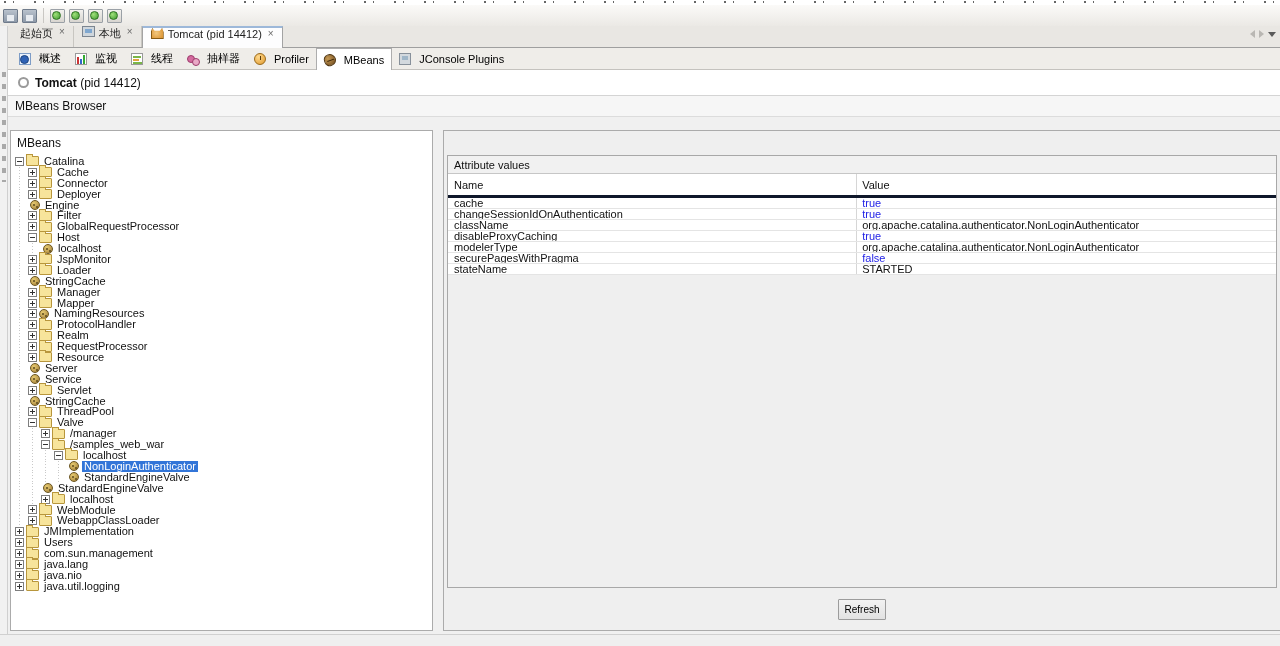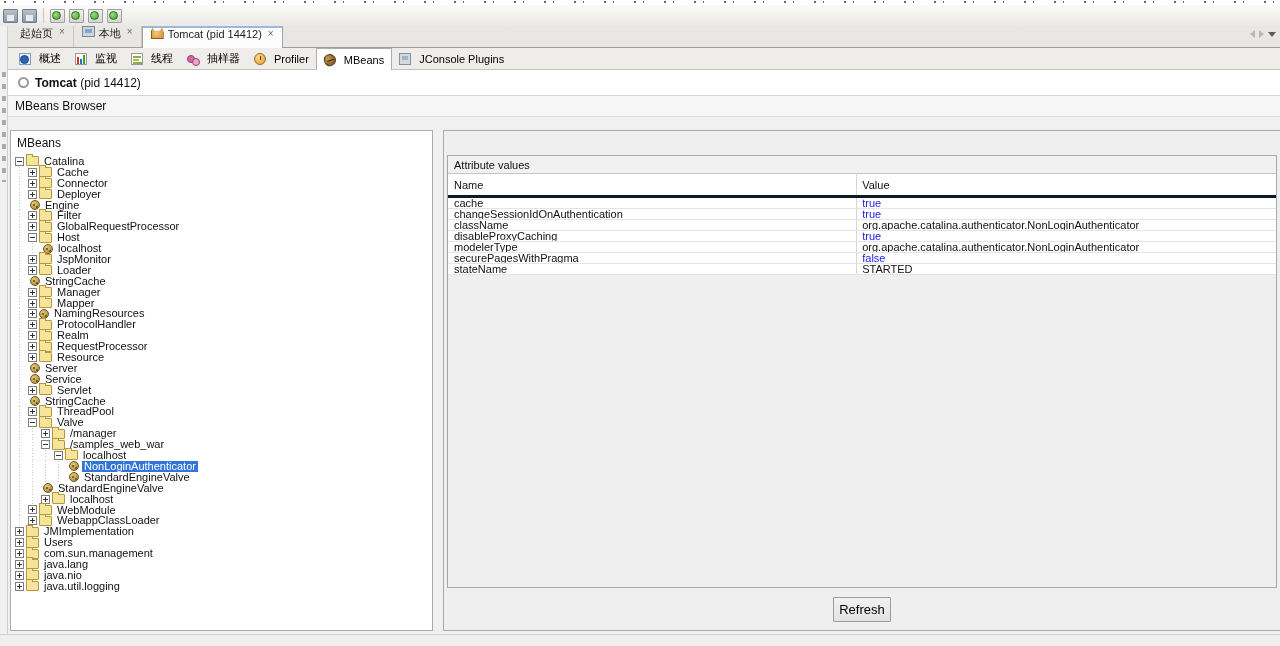--- a/index.html
+++ b/index.html
@@ -126,21 +126,21 @@
   .attr-inner{position:absolute;left:3px;right:3px;top:24px;bottom:42px;border:1px solid #a8a8a8;background:#efefef}
   .attr-values-label{height:18px;line-height:18px;padding-left:6px;border-bottom:1px solid #c6c6c6;background:#f1f1f1}
   .attr-table{background:#fff}
   .attr-thead{display:flex;height:24px;border-bottom:3px solid #0f172a}
   .col-name{flex:0 0 49.3%;display:flex;align-items:center;padding-left:6px;overflow:hidden}
   .col-value{flex:1;display:flex;align-items:center;border-left:1px solid #d6d6d6;padding-left:5px;overflow:hidden}
   .attr-row{display:flex;height:11px;line-height:11px;border-bottom:1px solid #e4e4e4;white-space:nowrap}
   .attr-row .col-name,.attr-row .col-value{padding-top:0;padding-bottom:0}
   .val.link{color:var(--link);text-decoration:underline}
   .refresh-bar{position:absolute;left:3px;right:3px;bottom:4px;height:34px;display:flex;align-items:center;justify-content:center}
-  .btn{font-family:"Liberation Sans",sans-serif;font-size:13px;padding:4px 5px;background:linear-gradient(#f2f2f2,#e2e2e2);
+  .btn{font-family:"Liberation Sans",sans-serif;font-size:10px;padding:4px 5px;background:linear-gradient(#f2f2f2,#e2e2e2);
     border:1px solid #9c9c9c;border-radius:1px}
 
   .bottom-strip{position:absolute;left:0;right:0;bottom:0;height:12px;background:#efefef;border-top:1px solid #d0d0d0}
 </style>
 </head>
 <body>
 
 <div class="stage">
   <div class="menu-strip"></div>
 

